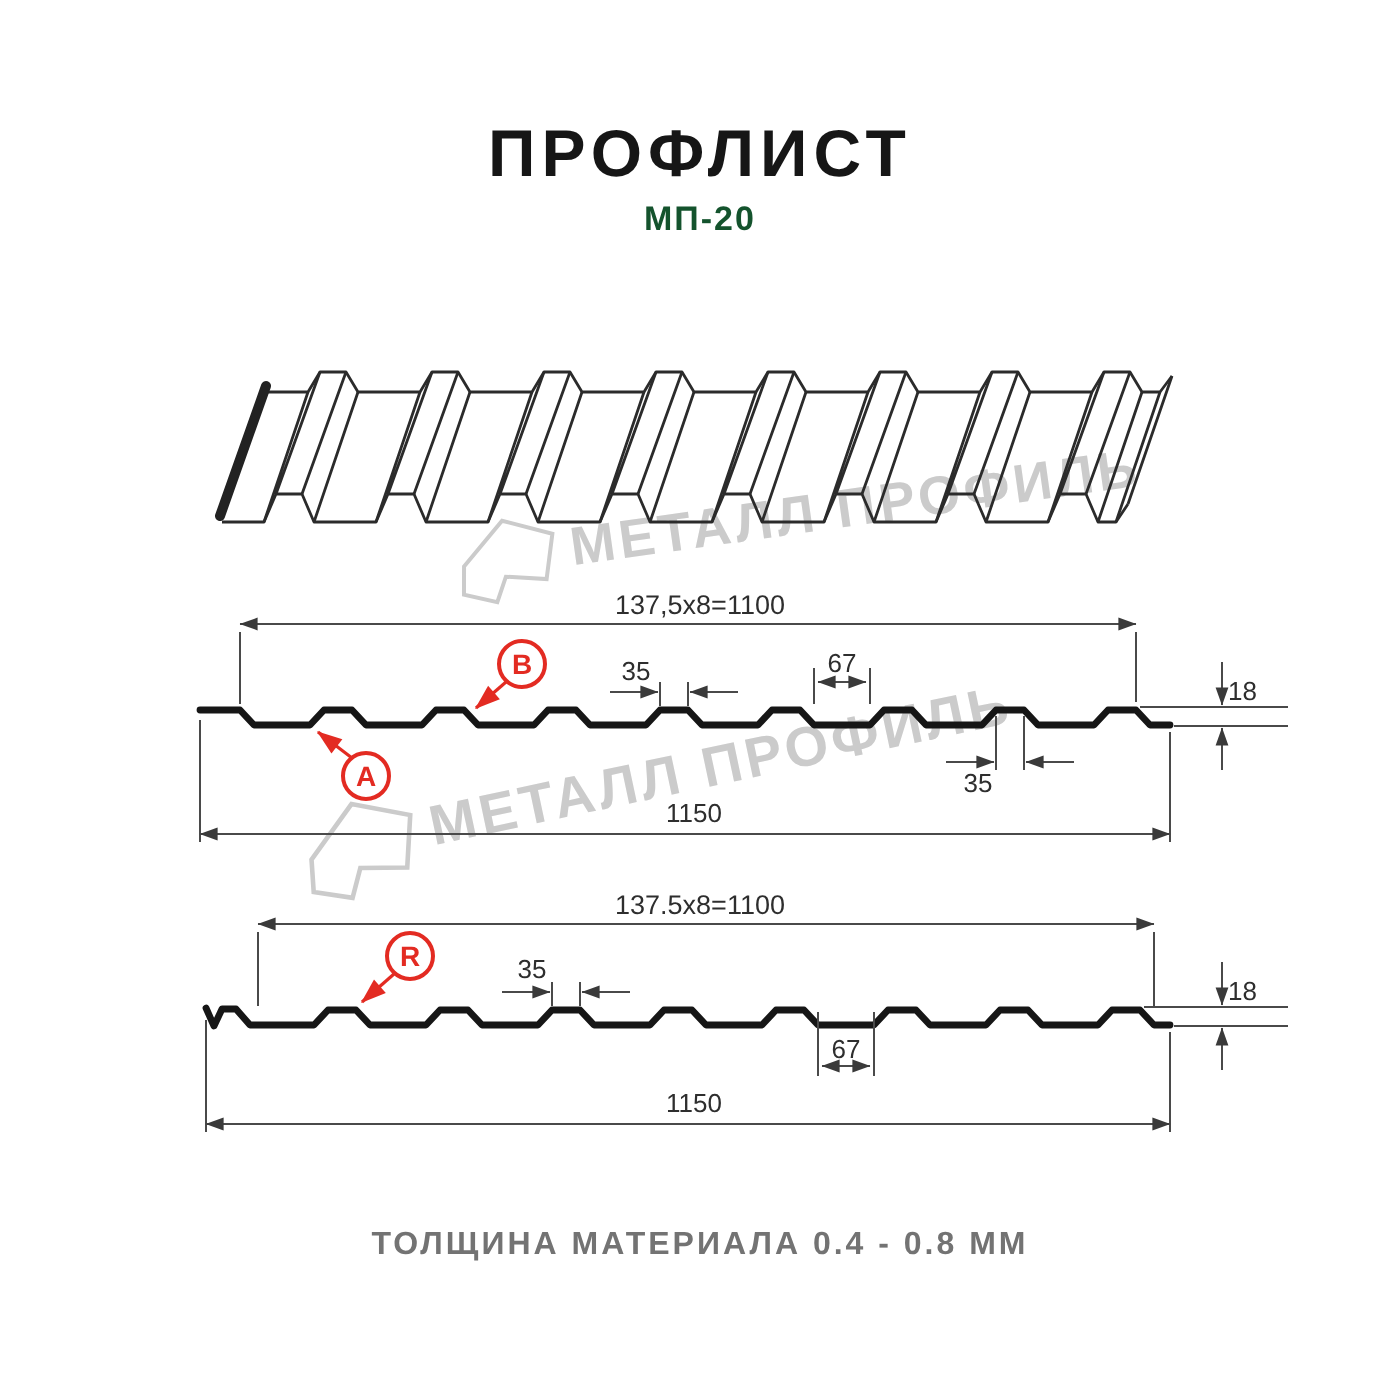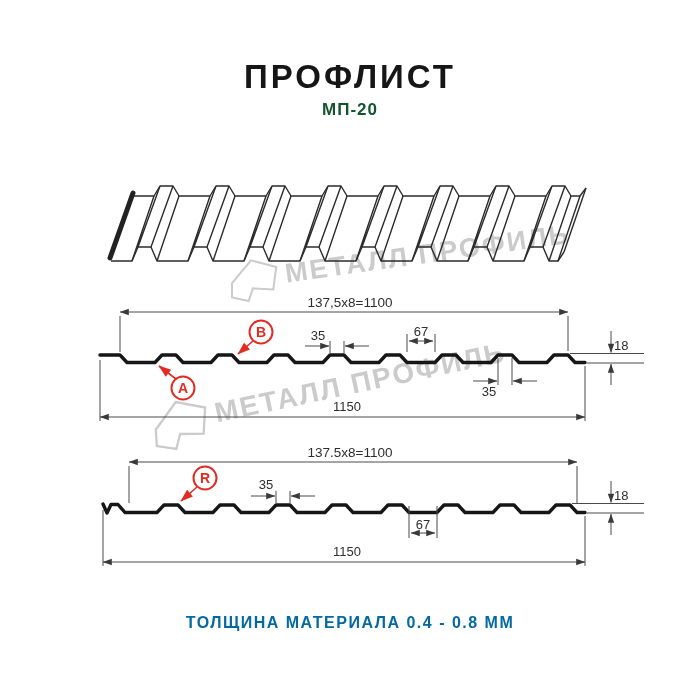--- a/index.html
+++ b/index.html
@@ -3,21 +3,21 @@
 <meta charset="utf-8">
 <style>
   html,body{margin:0;padding:0;background:#fff;}
   .canvas{position:relative;width:644px;height:700px;background:#ffffff;overflow:hidden;
           font-family:"Liberation Sans", sans-serif;}
   .title{position:absolute;top:58px;left:0;width:700px;text-align:center;
          font-size:33px;font-weight:800;letter-spacing:3px;color:#161616;}
   .subtitle{position:absolute;top:100px;left:0;width:700px;text-align:center;
             font-size:17px;font-weight:700;letter-spacing:1px;color:#14532d;}
   .footer-note{position:absolute;top:614px;left:0;width:700px;text-align:center;
-               font-size:16px;font-weight:600;letter-spacing:1.5px;color:#0369a1;}
+               font-size:16px;font-weight:600;letter-spacing:1.5px;color:#737373;}
   svg{position:absolute;top:0;left:0;}
   .dimtxt{font-family:"Liberation Sans",sans-serif;font-size:13px;fill:#2e2e2e;}
   .pitchtxt{font-family:"Liberation Sans",sans-serif;font-size:13.5px;fill:#2e2e2e;}
   .callout-letter{font-family:"Liberation Sans",sans-serif;font-size:14px;font-weight:700;fill:#e32b22;}
   .wm-text{font-family:"Liberation Sans",sans-serif;font-weight:700;fill:#cbcbcb;letter-spacing:2px;}
   .dimline{stroke:#4a4a4a;stroke-width:1;fill:none;}
   .profline{stroke:#161616;stroke-width:3.4;fill:none;stroke-linejoin:round;stroke-linecap:round;}
   .sheetline{stroke:#2b2b2b;stroke-width:1.4;fill:none;stroke-linejoin:round;}
   .redline{stroke:#e32b22;stroke-width:1.6;fill:none;}
 </style>

